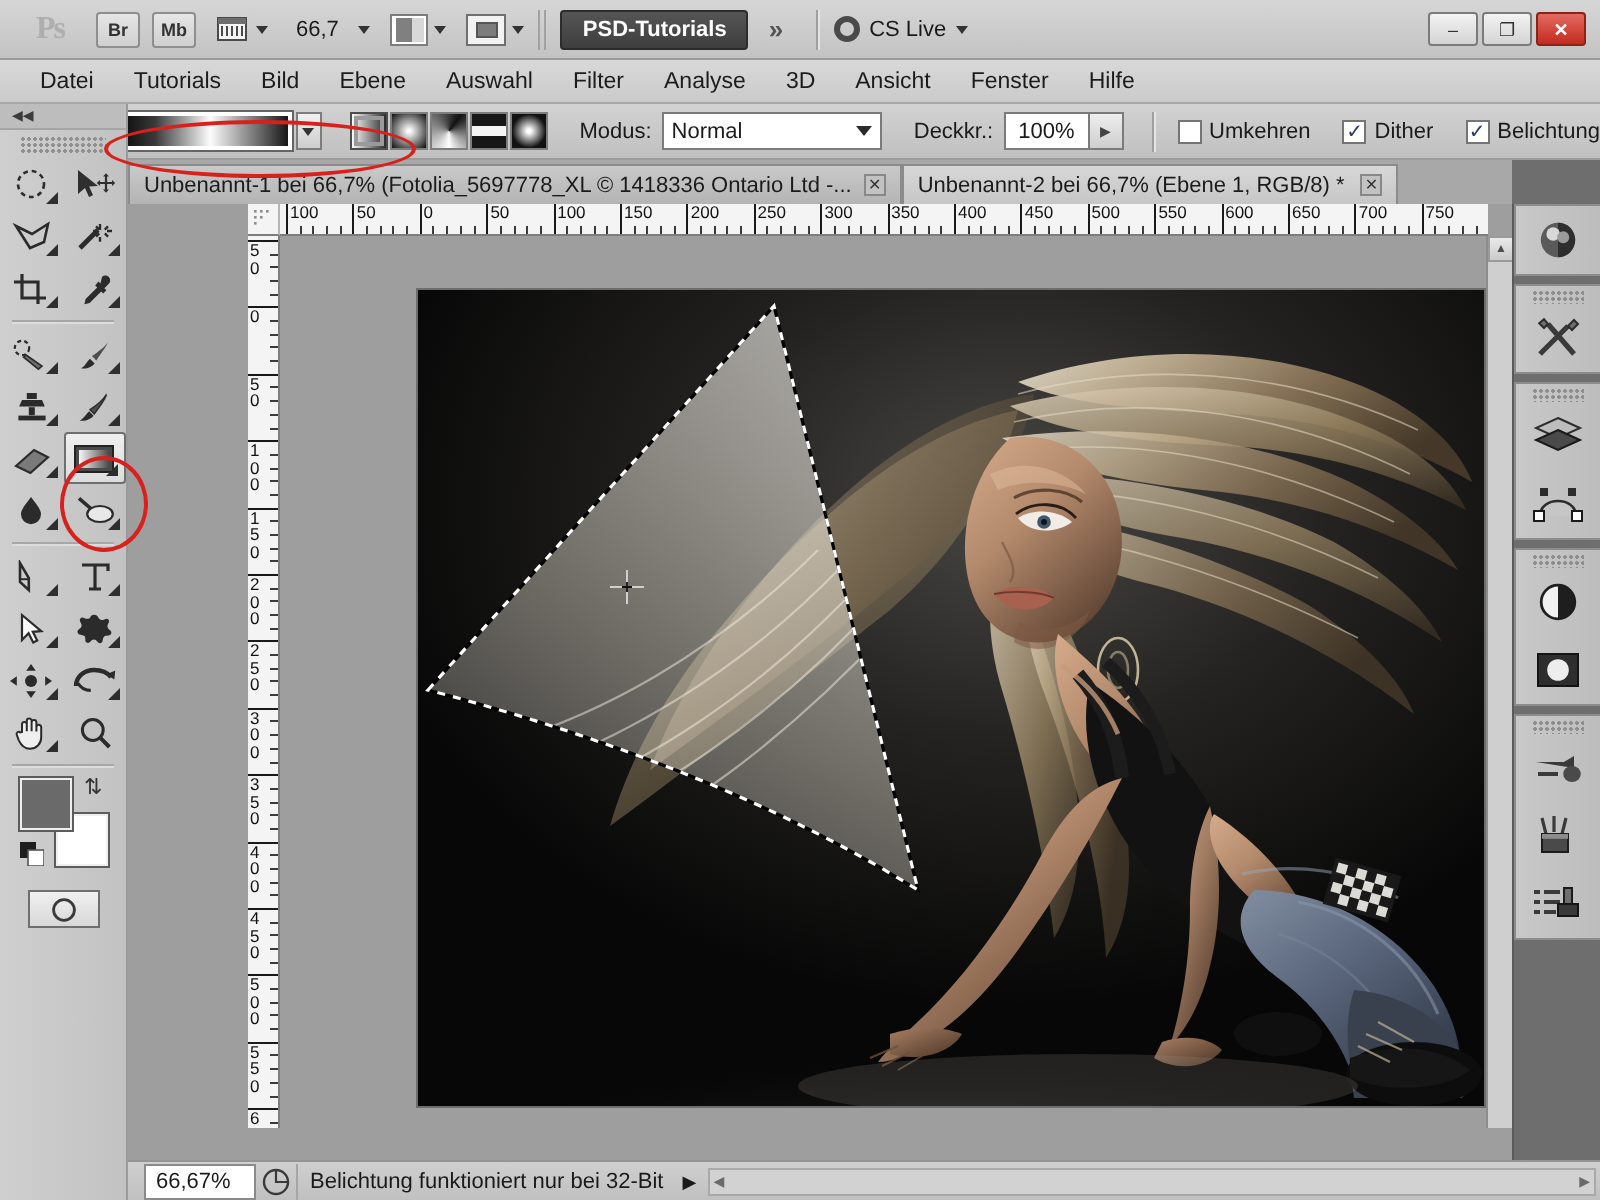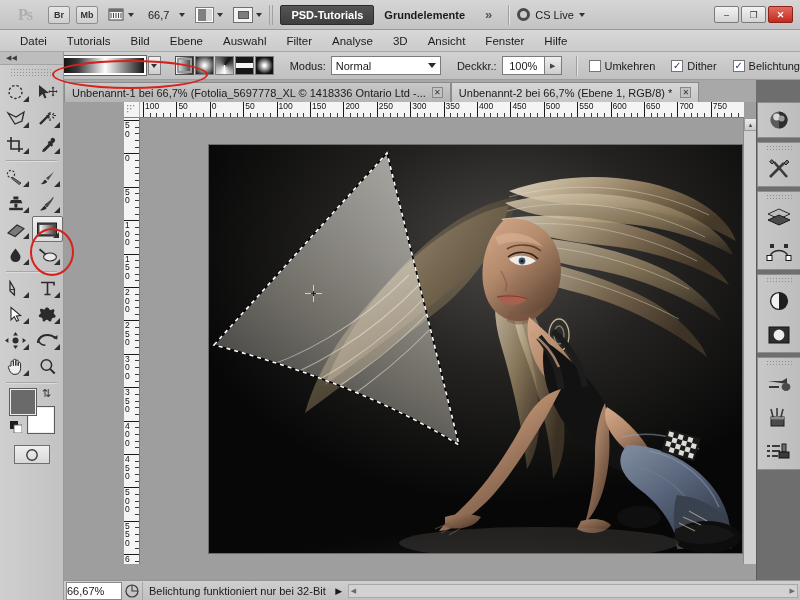--- a/index.html
+++ b/index.html
@@ -204,21 +204,21 @@
   .arrbtn{ width:13px;height:13px;background:linear-gradient(#eaeaea,#cacaca);border:1px solid #9a9a9a;
            display:flex;align-items:center;justify-content:center;font-size:6px;color:#4d4d4d;}
 
   
   .statusbar{
     position:absolute;left:64px;bottom:0;width:736px;height:20px;
     background:linear-gradient(#cfcfcf,#c0c0c0); border-top:1px solid #949494;
     display:flex;align-items:center;
   }
   .st-zoom{ width:56px;height:18px;background:#fff;border:1px solid #8a8a8a;
-    display:flex;align-items:center;padding-left:0;font-size:11px;margin-left:2px;}
+    display:flex;align-items:center;padding-left:5px;font-size:11px;margin-left:8px;}
   .st-icon{ width:20px;height:18px;display:flex;align-items:center;justify-content:center;}
   .st-msg{ height:18px;display:flex;align-items:center;padding:0 6px;font-size:11px;
     border-left:1px solid #a5a5a5;}
   .st-arrow{ width:14px;height:18px;display:flex;align-items:center;justify-content:center;font-size:9px;}
   .st-track{ flex:1;height:14px;background:#d2d2d2;border:1px solid #a9a9a9;margin:0 2px;
     display:flex;align-items:center;justify-content:space-between;padding:0 2px;font-size:7px;color:#6a6a6a;}
 
   .annot{ position:absolute; border:2.5px solid #d8211c; border-radius:50%; pointer-events:none; }
 </style>
 </head>
@@ -256,21 +256,20 @@
       <div class="caret"></div>
     </div>
     <div class="bargroup">
       <div class="screenmode">
           <i></i>
         </div>
       <div class="caret"></div>
     </div>
     <div class="dblsep"></div>
     <div class="ws-tab active">PSD-Tutorials</div>
-    <div class="ws-tab">Grundelemente</div>
     <div class="chevrons">»</div>
     <div class="vsep"></div>
     <div class="cslive">
       <div class="cs-ring"></div>
       <span>CS Live</span>
       <div class="caret"></div>
     </div>
     <div class="winbtns">
       <div class="winbtn">–</div>
       <div class="winbtn">❐</div>

